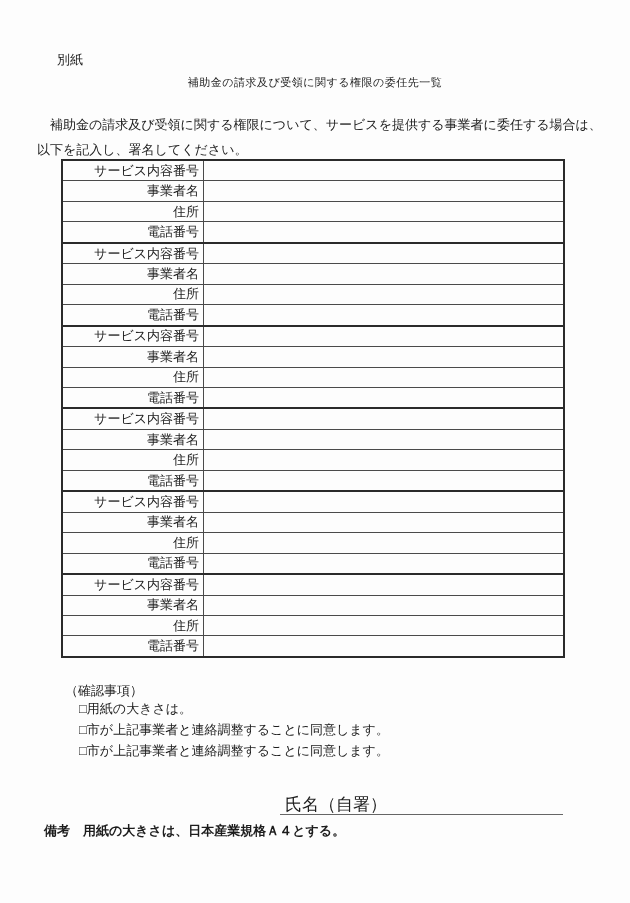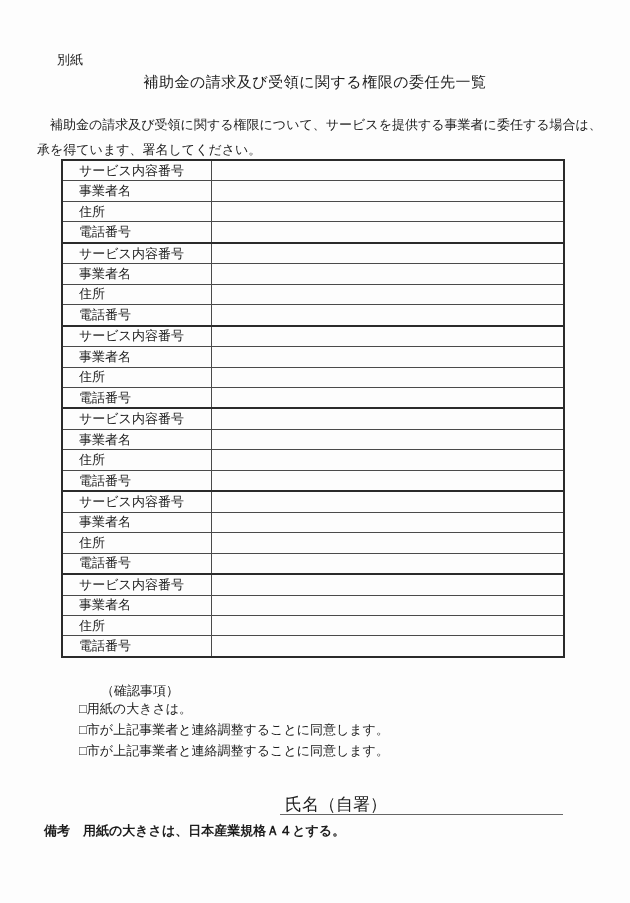--- a/index.html
+++ b/index.html
@@ -12,46 +12,46 @@
     overflow: hidden;
   }
   .page { position: absolute; inset: 0; }
 
   .corner-tag {
     position: absolute; left: 57px; top: 53px;
     font-size: 13px; line-height: 16px; white-space: nowrap; font-family: Liberation Mono, monospace;
   }
   .doc-title {
     position: absolute; left: 0; top: 73px; width: 630px;
-    text-align: center; font-size: 15px; line-height: 18px;
+    text-align: center; font-size: 11px; line-height: 18px;
     letter-spacing: 0.5px; white-space: nowrap;
   }
   .intro {
     position: absolute; left: 37px; top: 112px; width: 545px;
     font-size: 13px; line-height: 25px;
   }
   .intro .line { white-space: nowrap; }
 
   table.delegation {
     position: absolute; left: 61px; top: 159px;
     width: 504px; height: 499px;
     border-collapse: collapse; table-layout: fixed;
     border: 2px solid #2b2b2b;
   }
   table.delegation td {
     border: 1px solid #4a4a4a;
-    font-size: 13px; padding: 0 4px 0 16px;
-    vertical-align: middle; white-space: nowrap;
+    font-size: 13px; padding: 0 4px 0 8px;
+    vertical-align: middle; white-space: nowrap; text-align: right;
   }
   table.delegation td.lbl { width: 128px; }
   table.delegation tr.bsep td { border-top: 2px solid #2b2b2b; }
 
   .confirm-heading {
     position: absolute; left: 65px; top: 682px;
-    font-size: 13px; line-height: 18px; white-space: nowrap; margin-left: 36px;
+    font-size: 13px; line-height: 18px; white-space: nowrap;
   }
   .confirm-items {
     position: absolute; left: 79px; top: 698px; width: 520px;
     font-size: 13px; line-height: 21px;
   }
   .confirm-item { display: flex; align-items: flex-start; }
   .confirm-item .box { flex: 0 0 auto; }
   .confirm-item .itext .line { white-space: nowrap; }
 
   .signature {
@@ -69,21 +69,21 @@
 <body>
 
 <div class="page">
 
   <div class="corner-tag">別紙</div>
 
   <div class="doc-title">補助金の請求及び受領に関する権限の委任先一覧</div>
 
   <div class="intro">
     <div class="line">　補助金の請求及び受領に関する権限について、サービスを提供する事業者に委任する場合は、</div>
-    <div class="line">承を得ています、署名してください。</div>
+    <div class="line">以下を記入し、署名してください。</div>
   </div>
 
   <table class="delegation">
 
     <tbody>
         <tr>
           <td class="lbl">サービス内容番号</td>
           <td class="val"></td>
         </tr>
     <tr>

